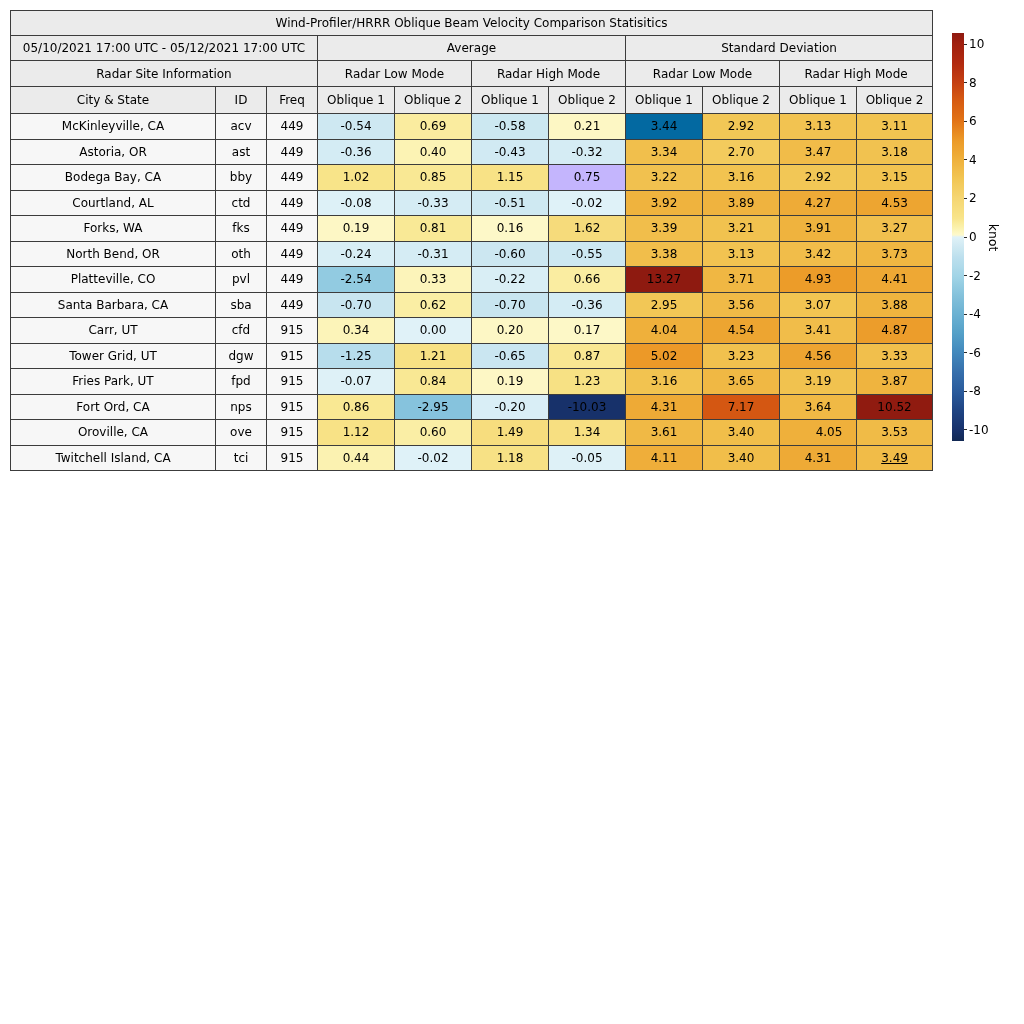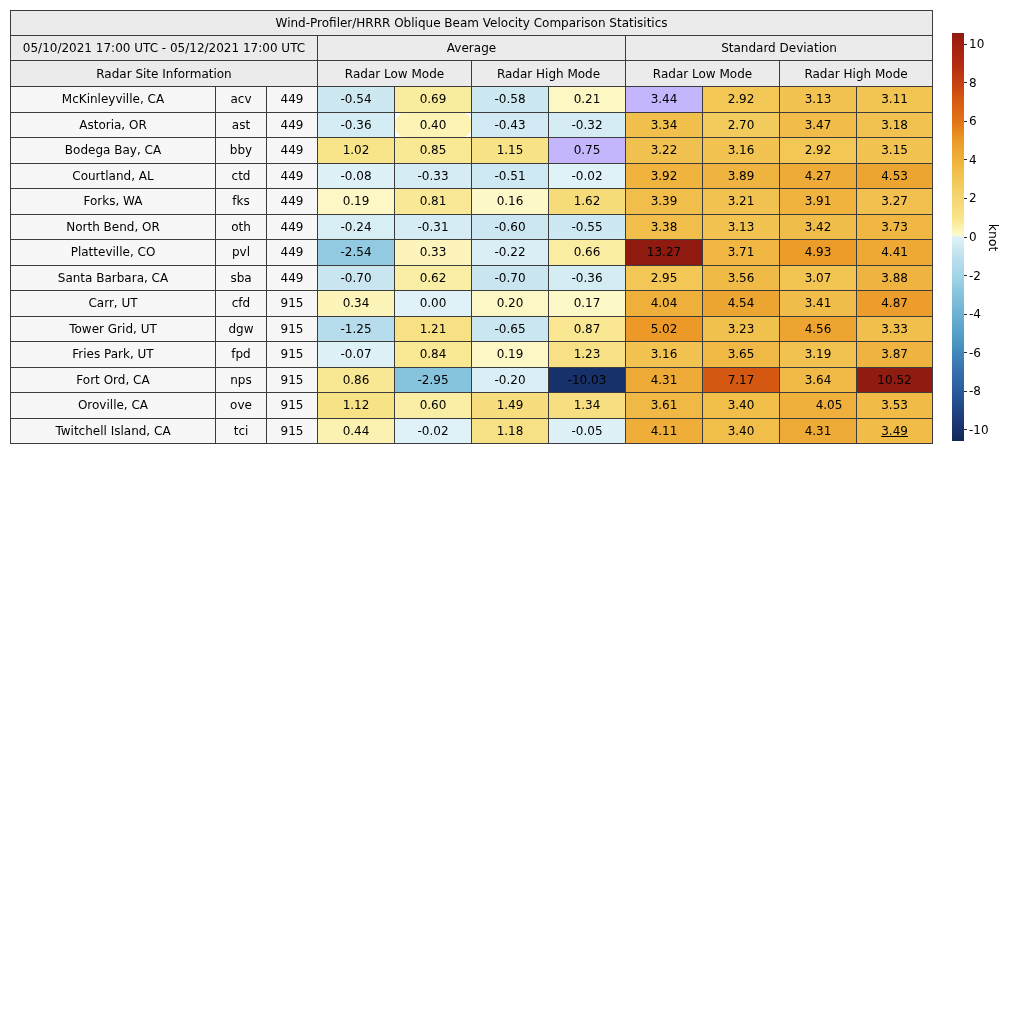--- a/index.html
+++ b/index.html
@@ -58,41 +58,54 @@
           <td colspan="4">Average</td>
           <td colspan="4">Standard Deviation</td>
         </tr>
         <tr class="h-mode">
           <td colspan="3">Radar Site Information</td>
           <td colspan="2">Radar Low Mode</td>
           <td colspan="2">Radar High Mode</td>
           <td colspan="2">Radar Low Mode</td>
           <td colspan="2">Radar High Mode</td>
         </tr>
+        <tr class="h-cols">
+          <td>City &amp; State</td>
+          <td>ID</td>
+          <td>Freq</td>
+          <td>Oblique 1</td>
+          <td>Oblique 2</td>
+          <td>Oblique 1</td>
+          <td>Oblique 2</td>
+          <td>Oblique 1</td>
+          <td>Oblique 2</td>
+          <td>Oblique 1</td>
+          <td>Oblique 2</td>
+        </tr>
       </tbody>
       <tbody id="rows-body">
           <tr class="data-row">
     <td class="site">McKinleyville, CA</td>
     <td class="site">acv</td>
     <td class="site">449</td>
   <td class="val" style="background: rgb(206, 232, 242);">-0.54</td>
             <td class="val" style="background: rgb(250, 236, 159);">0.69</td>
             <td class="val" style="background: rgb(204, 232, 241);">-0.58</td>
             <td class="val" style="background: rgb(253, 247, 196);">0.21</td>
-            <td class="val" style="background: #c4b5fd;">3.44</td>
+            <td class="val" style="background: #0369a1;">3.44</td>
             <td class="val" style="background: rgb(242, 199, 86);">2.92</td>
             <td class="val" style="background: rgb(242, 195, 81);">3.13</td>
             <td class="val" style="background: rgb(242, 196, 81);">3.11</td>
           </tr>
           <tr class="data-row">
     <td class="site">Astoria, OR</td>
     <td class="site">ast</td>
     <td class="site">449</td>
   <td class="val" style="background: rgb(212, 236, 244);">-0.36</td>
-            <td class="val" style="background: rgb(252, 243, 180); border-radius: 12px;">0.40</td>
+            <td class="val" style="background: rgb(252, 243, 180);">0.40</td>
             <td class="val" style="background: rgb(209, 234, 243);">-0.43</td>
             <td class="val" style="background: rgb(213, 236, 244);">-0.32</td>
             <td class="val" style="background: rgb(241, 191, 76);">3.34</td>
             <td class="val" style="background: rgb(243, 203, 93);">2.70</td>
             <td class="val" style="background: rgb(241, 188, 73);">3.47</td>
             <td class="val" style="background: rgb(241, 194, 80);">3.18</td>
           </tr>
           <tr class="data-row">
     <td class="site">Bodega Bay, CA</td>
     <td class="site">bby</td>

